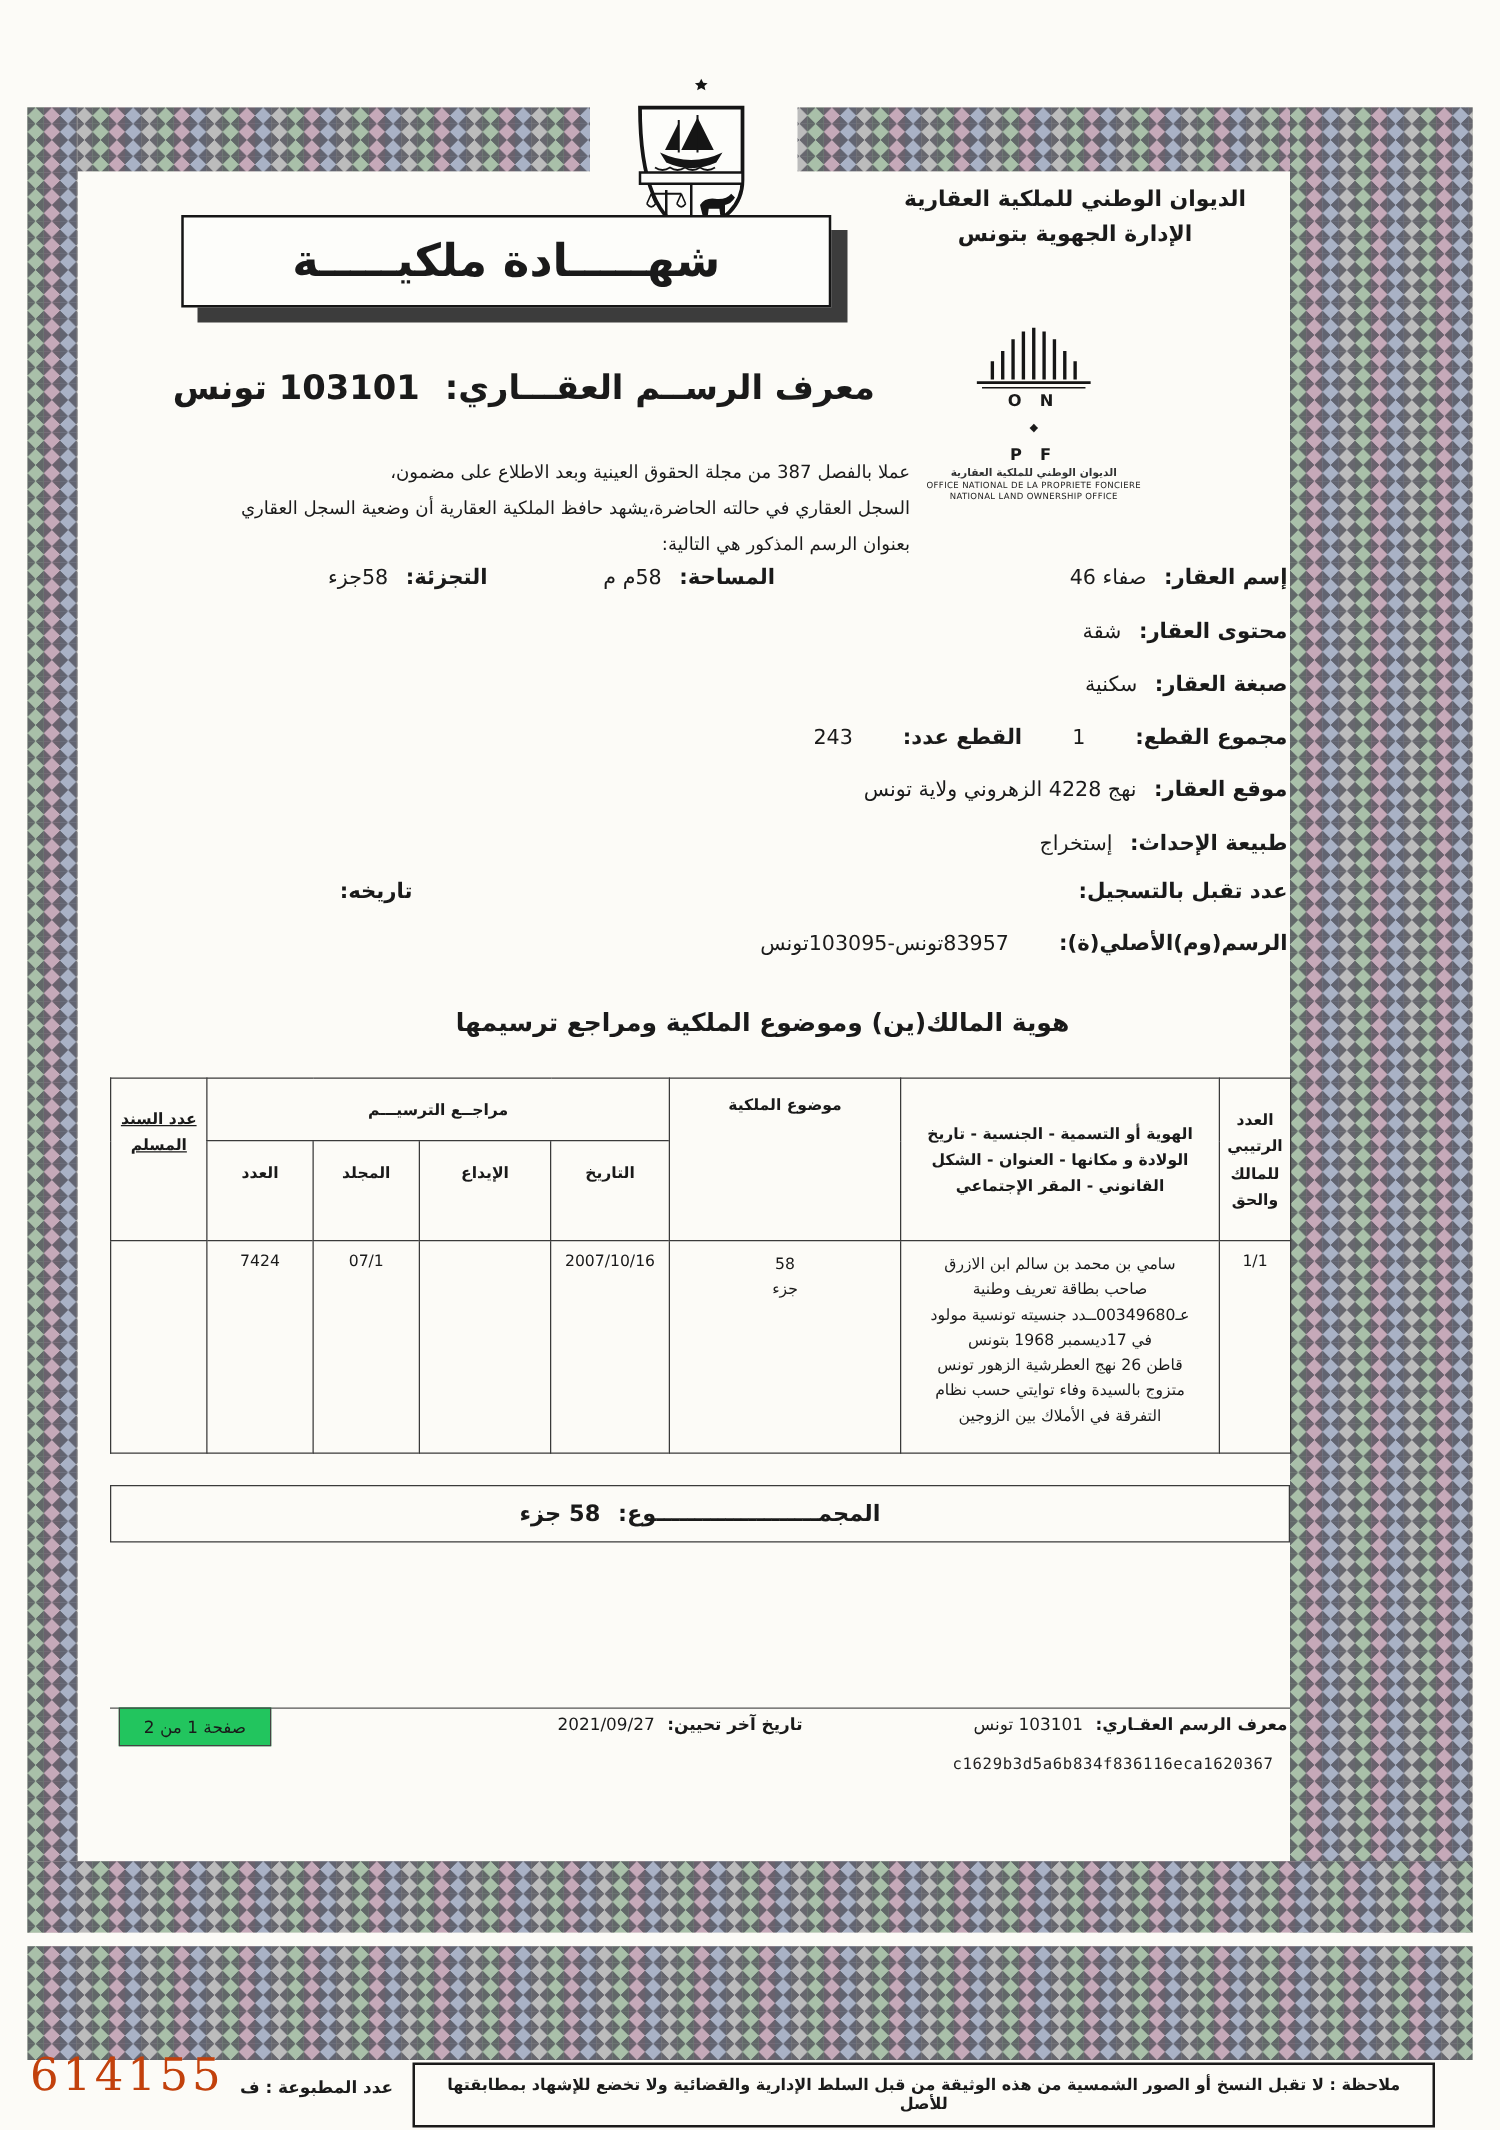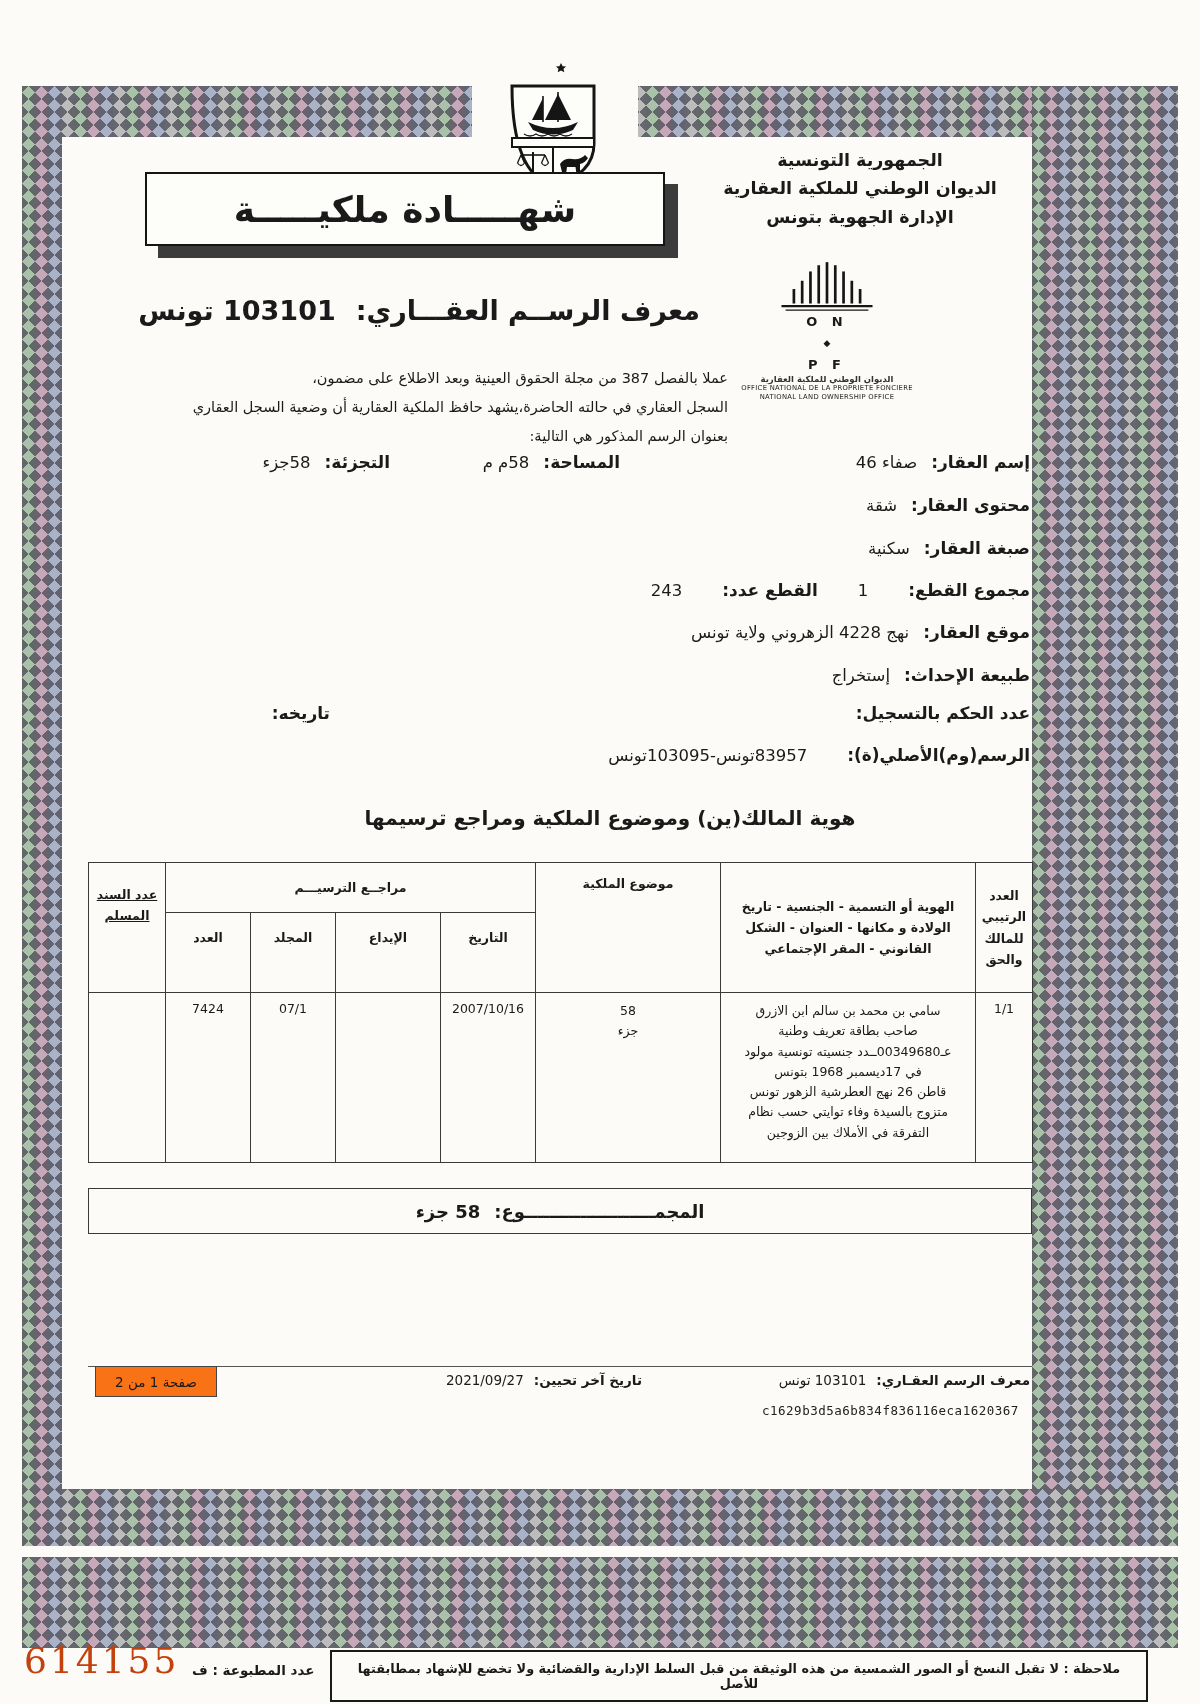--- a/index.html
+++ b/index.html
@@ -75,21 +75,21 @@
   .total-box { position:absolute; left:88px; top:1188px; width:944px; height:46px;
     border:1.6px solid #3a3a3a; background:#fcfbf7; display:flex; align-items:center;
     justify-content:center; column-gap:14px; font-weight:bold; font-size:18px; }
 
   .footer-line { position:absolute; left:88px; top:1366px; width:944px; border-top:1.6px solid #555; }
   .footer-item { position:absolute; display:flex; align-items:baseline; column-gap:10px;
     font-size:13.5px; white-space:nowrap; }
   .footer-item .f-lbl { font-weight:bold; }
   .page-box { position:absolute; left:95px; top:1366px; width:122px; height:31px;
     border:1.4px solid #444; display:flex; align-items:center; justify-content:center;
-    font-size:13.5px; background:#f97316; }
+    font-size:13.5px; background:#22c55e; }
   .hash { position:absolute; left:762px; top:1403px; direction:ltr; text-align:left;
     font-family:"DejaVu Sans Mono", monospace; font-size:12.5px; color:#222; letter-spacing:.5px; }
 
   .note-box { position:absolute; left:330px; top:1650px; width:818px; height:52px;
     border:2px solid #1a1a1a; background:#fcfbf7; display:flex; align-items:center;
     justify-content:center; font-weight:bold; font-size:12.8px; text-align:center; padding:0 8px; }
   .print-lbl { position:absolute; left:192px; top:1662px; font-size:13.5px; font-weight:bold; white-space:nowrap; }
   .print-num { position:absolute; left:24px; top:1640px; direction:ltr;
     font-family:"DejaVu Serif", serif; font-size:36px; letter-spacing:3px; color:#c2410c; }
 </style>
@@ -122,21 +122,20 @@
       <line x1="55" y1="95" x2="55" y2="133" stroke="#151515" stroke-width="2"></line>
       <line x1="35" y1="100" x2="35" y2="126" stroke="#151515" stroke-width="2"></line>
       <line x1="23" y1="103" x2="47" y2="103" stroke="#151515" stroke-width="1.6"></line>
       <path d="M23 103 l-3.5 8 m3.5-8 l3.5 8 M19.5 111 q3.5 5 7 0" fill="none" stroke="#151515" stroke-width="1.3"></path>
       <path d="M47 103 l-3.5 8 m3.5-8 l3.5 8 M43.5 111 q3.5 5 7 0" fill="none" stroke="#151515" stroke-width="1.3"></path>
       <path d="M62 112 q4-6 12-5 q9 1 13-4 l3 3 q-3 5 -8 6 l0 10 -3.5 0 -1-7 -8.5 0 -1 7 -3.5 0 Z" fill="#151515"></path>
     </svg>
   </div>
 
   <div class="gov-header">
-    <div>الجمهورية التونسية</div>
     <div>الديوان الوطني للملكية العقارية</div>
     <div>الإدارة الجهوية بتونس</div>
   </div>
 
   <div class="onpf">
     <svg viewBox="0 0 140 58" width="150" height="60">
       <g stroke="#151515" stroke-width="2.6" fill="none">
         <line x1="38" y1="30" x2="38" y2="44"></line>
           <line x1="46" y1="22" x2="46" y2="44"></line>
         <line x1="54" y1="13" x2="54" y2="44"></line>
@@ -207,21 +206,21 @@
     <span class="lbl">موقع العقار:</span>
     <span class="val">نهج 4228 الزهروني ولاية تونس</span>
   </div>
 
   <div class="field" style="right:170px; top:665px;">
     <span class="lbl">طبيعة الإحداث:</span>
     <span class="val">إستخراج</span>
   </div>
 
   <div class="field" style="right:170px; top:703px;">
-    <span class="lbl">عدد الحكم بالتسجيل:</span>
+    <span class="lbl">عدد تقبل بالتسجيل:</span>
     <span class="val"></span>
   </div>
   <div class="field" style="right:870px; top:703px;">
     <span class="lbl">تاريخه:</span>
     <span class="val"></span>
   </div>
 
   <div class="field" style="right:170px; top:745px;">
     <span class="lbl">الرسم(وم)الأصلي(ة):</span>
     <span class="val gap-r">83957تونس-103095تونس</span>

